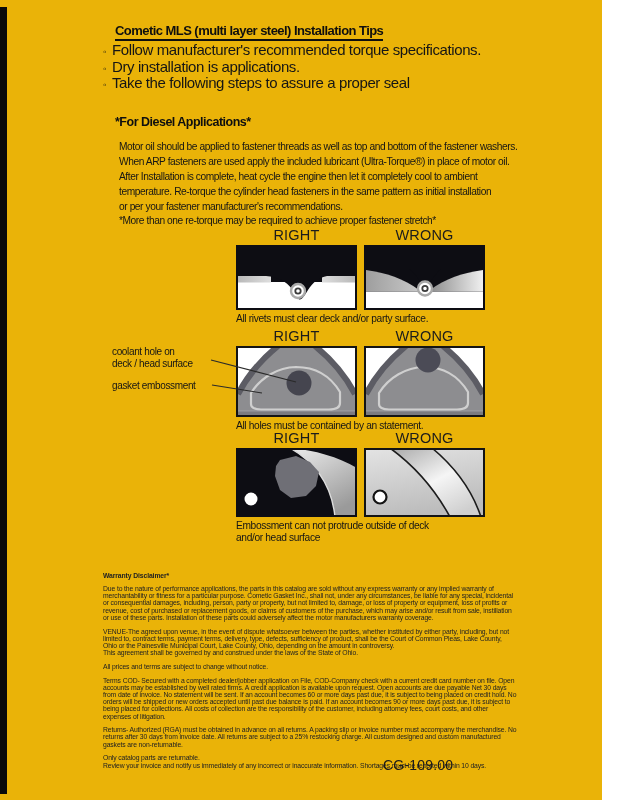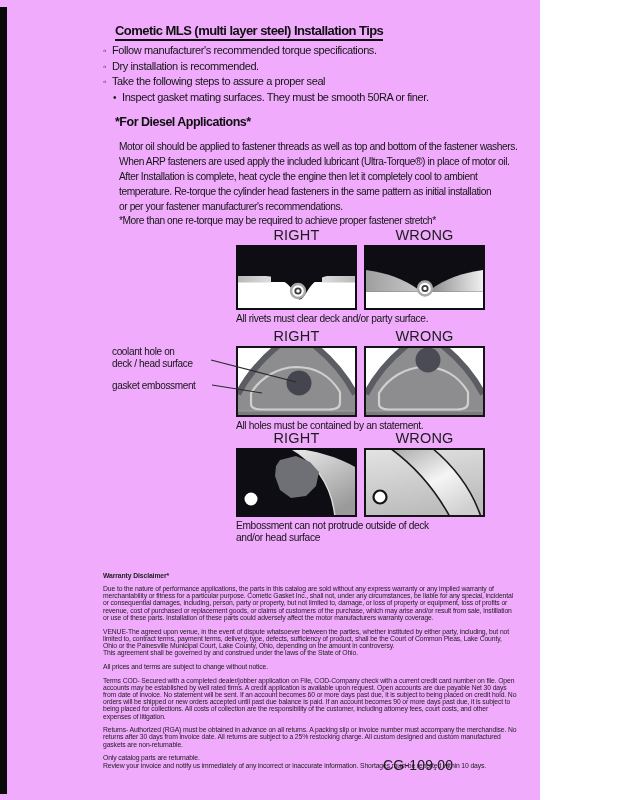--- a/index.html
+++ b/index.html
@@ -1,28 +1,28 @@
 <!DOCTYPE html>
 <html><head>
 <meta charset="utf-8">
 <style>
   html,body{margin:0;padding:0;background:#ffffff;}
   .page{
-    position:relative;width:540px;height:800px;background:#f0abfc;overflow:hidden;
+    position:relative;width:602px;height:800px;background:#eab308;overflow:hidden;
     font-family:"Liberation Sans","DejaVu Sans",sans-serif;color:#151515;
   }
   .leftbar{position:absolute;left:0;top:7px;width:7px;height:787px;background:#0a0a0a;}
 
   
   .title{
     position:absolute;left:115px;top:23px;margin:0;
     font-size:13px;font-weight:bold;letter-spacing:-0.55px;color:#0f0f0f;
     border-bottom:2px solid #0f0f0f;padding-bottom:1px;white-space:nowrap;
   }
-  .bullets{position:absolute;left:103px;top:43px;width:440px;font-size:11px;letter-spacing:-0.4px;line-height:14.5px;white-space:nowrap;}
+  .bullets{position:absolute;left:103px;top:43px;width:440px;font-size:15px;letter-spacing:-0.4px;line-height:14.5px;white-space:nowrap;}
   .bullet{display:flex;align-items:baseline;}
   .bullet .marker{display:inline-block;width:9px;flex:0 0 9px;color:#151515;}
   .b-main .marker::before{content:"\25E6";font-size:10px;}
   .b-sub{margin-left:10px;}
   .b-sub .marker::before{content:"\2022";font-size:10px;}
 
   .diesel-head{
     position:absolute;left:115px;top:115px;margin:0;
     font-size:12.5px;font-weight:bold;letter-spacing:-0.5px;color:#0f0f0f;white-space:nowrap;
   }
@@ -65,29 +65,25 @@
 
   <h1 class="title">Cometic MLS (multi layer steel) Installation Tips</h1>
 
   <div class="bullets">
     <div class="bullet b-main">
         <span class="marker"></span>
         <span>Follow manufacturer's recommended torque specifications.</span>
       </div>
     <div class="bullet b-main">
         <span class="marker"></span>
-        <span>Dry installation is recommended.</span>
+        <span>Dry installation is applications.</span>
       </div>
     <div class="bullet b-main">
         <span class="marker"></span>
         <span>Take the following steps to assure a proper seal</span>
-      </div>
-    <div class="bullet b-sub">
-        <span class="marker"></span>
-        <span>Inspect gasket mating surfaces.  They must be smooth 50RA or finer.</span>
       </div>
   </div>
 
   <h2 class="diesel-head">*For Diesel Applications*</h2>
   <p class="bodytext p1">Motor oil should be applied to fastener threads as well as top and bottom of the fastener washers.
 When ARP fasteners are used apply the included lubricant (Ultra-Torque®) in place of motor oil.</p>
   <p class="bodytext p2">After Installation is complete, heat cycle the engine then let it completely cool to ambient
 temperature. Re-torque the cylinder head fasteners in the same pattern as initial installation
 or per your fastener manufacturer's recommendations.</p>
   <p class="bodytext note">*More than one re-torque may be required to achieve proper fastener stretch*</p>

